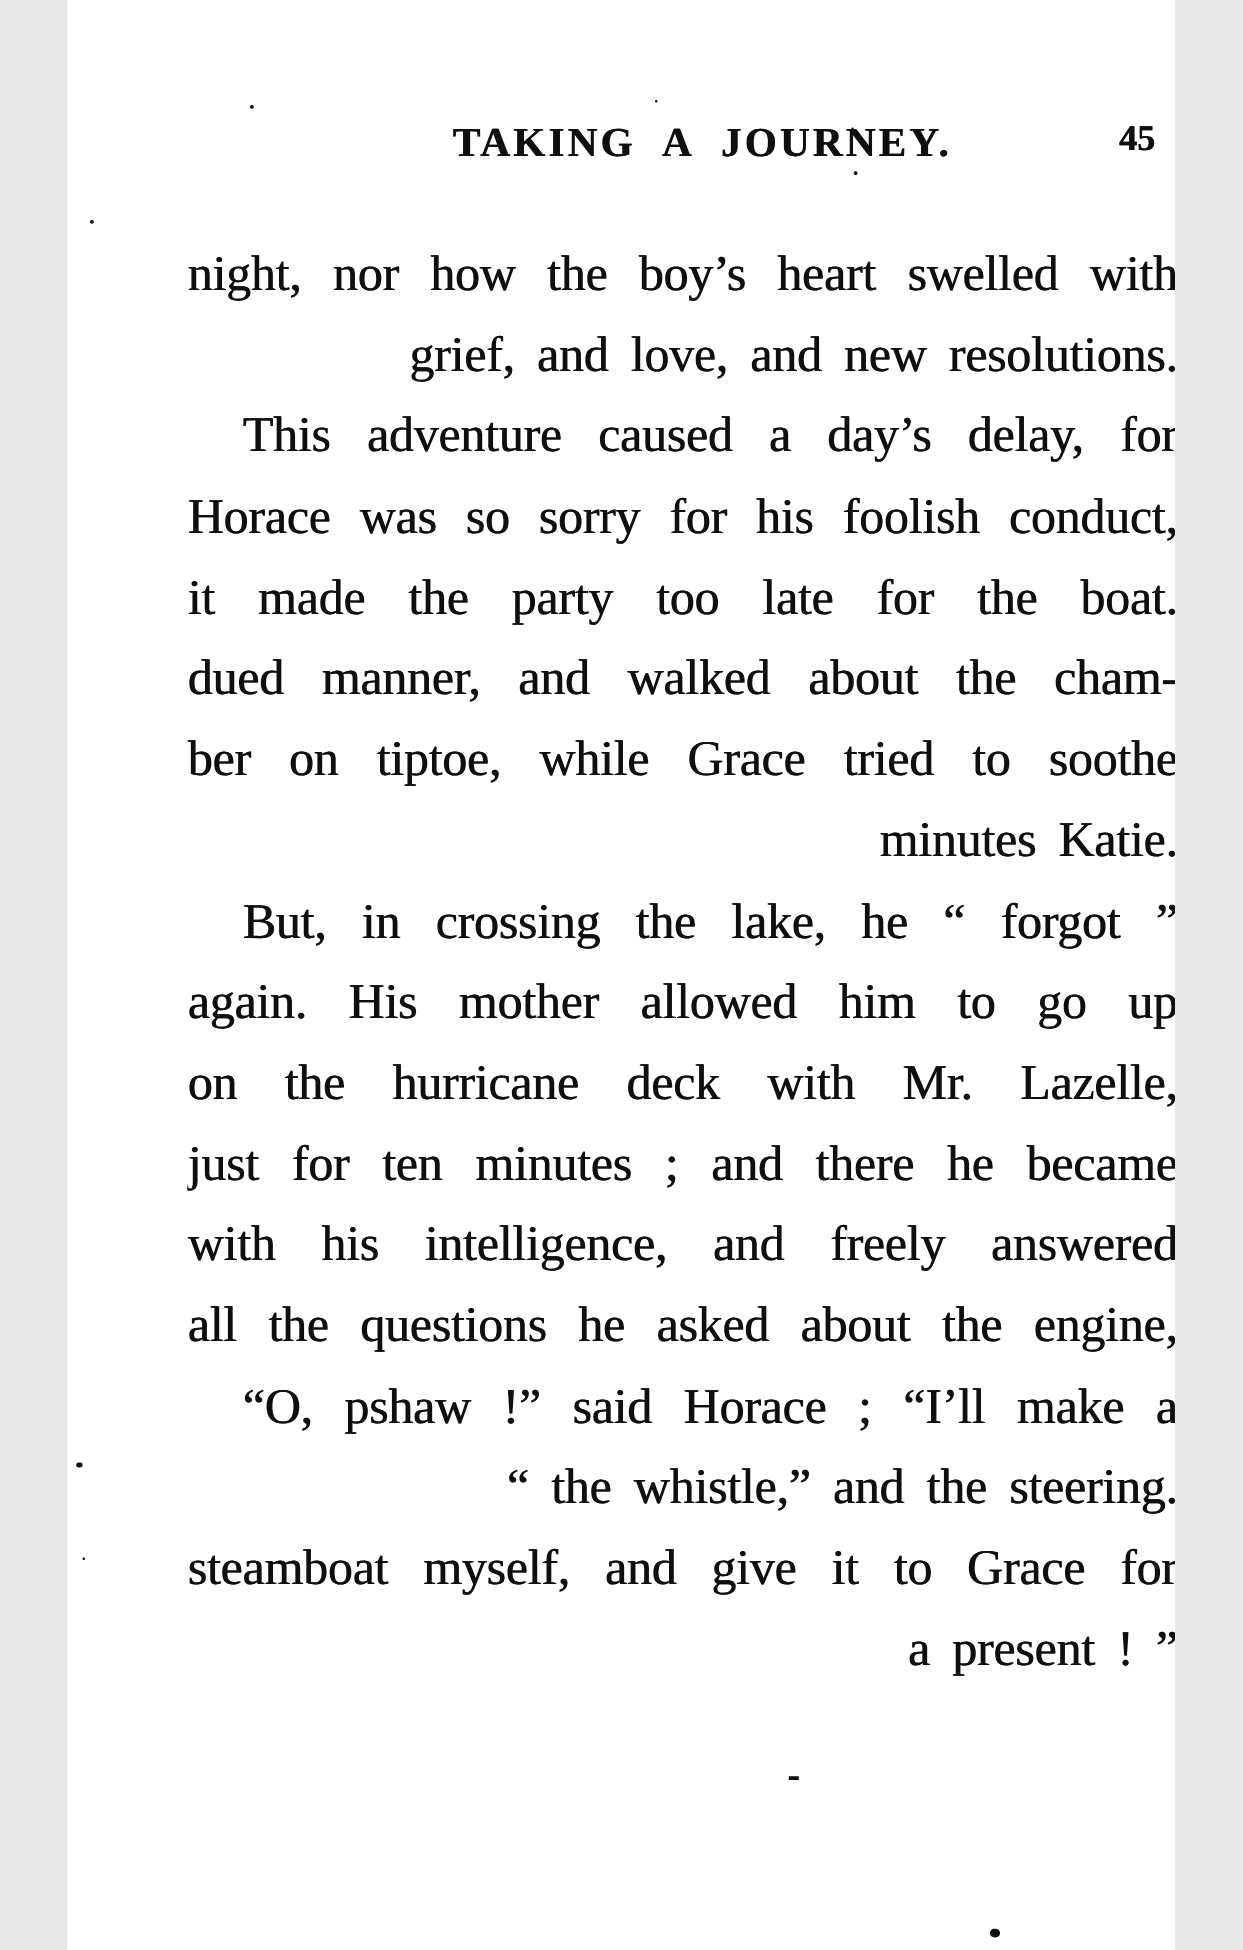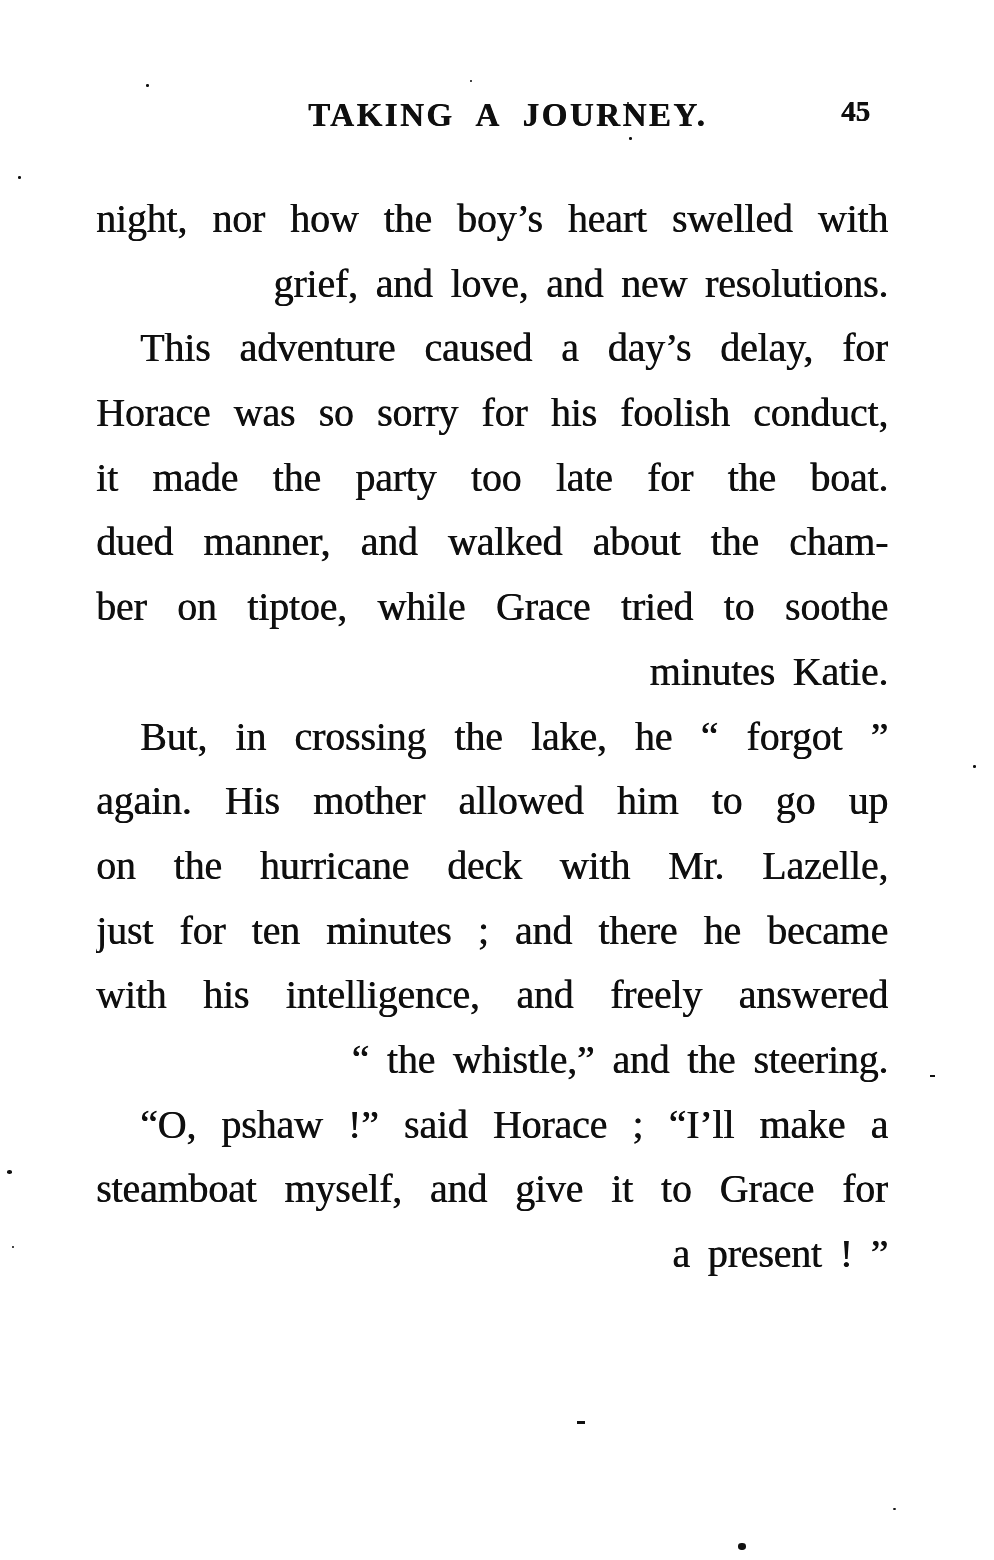--- a/index.html
+++ b/index.html
@@ -1,18 +1,18 @@
 <!DOCTYPE html>
 <html><head>
 <meta charset="utf-8">
 <style>
   html, body { margin: 0; padding: 0; background: #e8e8e8; }
   .page {
     position: relative;
-    width: 994px;
+    width: 886px;
     height: 1560px;
     margin: 0 auto;
     background: #ffffff;
     color: #0f0f0f;
     font-family: "Liberation Serif", "DejaVu Serif", serif;
     overflow: hidden;
   }
   
   .running-head { position: absolute; left: 0; top: 0; width: 100%; height: 160px; }
   .header-title {
@@ -83,22 +83,23 @@
     <div class="line j">Horace was so sorry for his foolish conduct,</div>
     <div class="line j">it made the party too late for the boat.</div>
     <div class="line j">dued manner, and walked about the cham-</div>
     <div class="line j">ber on tiptoe, while Grace tried to soothe</div>
     <div class="line plain">minutes Katie.</div>
     <div class="line j indent">But, in crossing the lake, he “ forgot ”</div>
     <div class="line j">again.  His mother allowed him to go up</div>
     <div class="line j">on the hurricane deck with Mr. Lazelle,</div>
     <div class="line j">just for ten minutes ; and there he became</div>
     <div class="line j">with his intelligence, and freely answered</div>
+    <div class="line j">all the questions he asked about the engine,</div>
+    <div class="line j indent">“O, pshaw !” said Horace ; “I’ll make a</div>
     <div class="line plain">“ the whistle,” and the steering.</div>
-    <div class="line j indent">“O, pshaw !” said Horace ; “I’ll make a</div>
     <div class="line j">steamboat myself, and give it to Grace for</div>
     <div class="line plain">a present ! ”</div>
   </div>
 
   <i class="speck" style="left:146px; top:84px;  width:3px; height:3px;"></i>
   <i class="speck" style="left:470px; top:80px;  width:2px; height:2px;"></i>
   <i class="speck" style="left:627px; top:102px; width:2px; height:2px;"></i>
   <i class="speck" style="left:629px; top:137px; width:3px; height:3px;"></i>
   <i class="speck" style="left:18px;  top:176px; width:3px; height:3px;"></i>
   <i class="speck" style="left:7px;   top:1170px; width:5px; height:4px;"></i>

